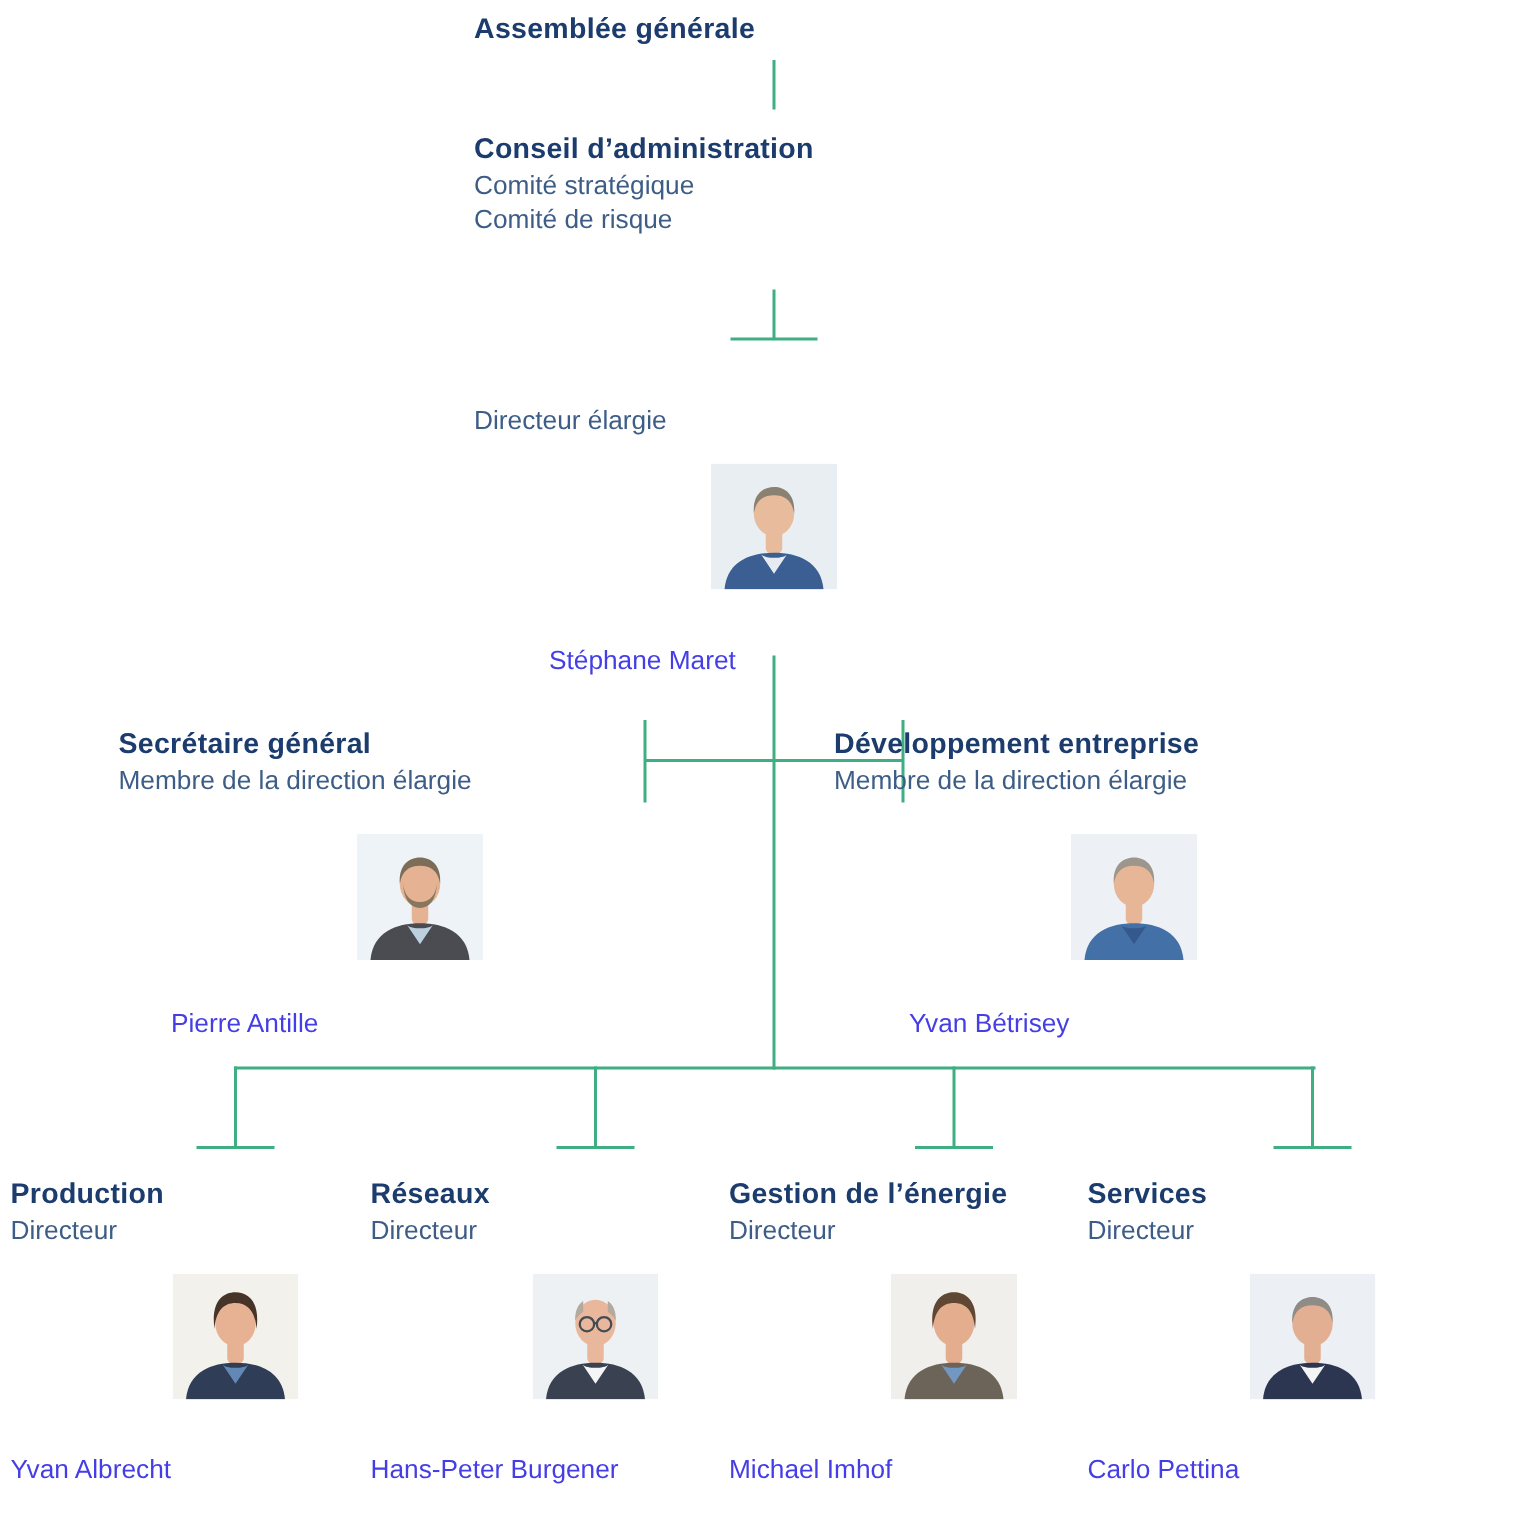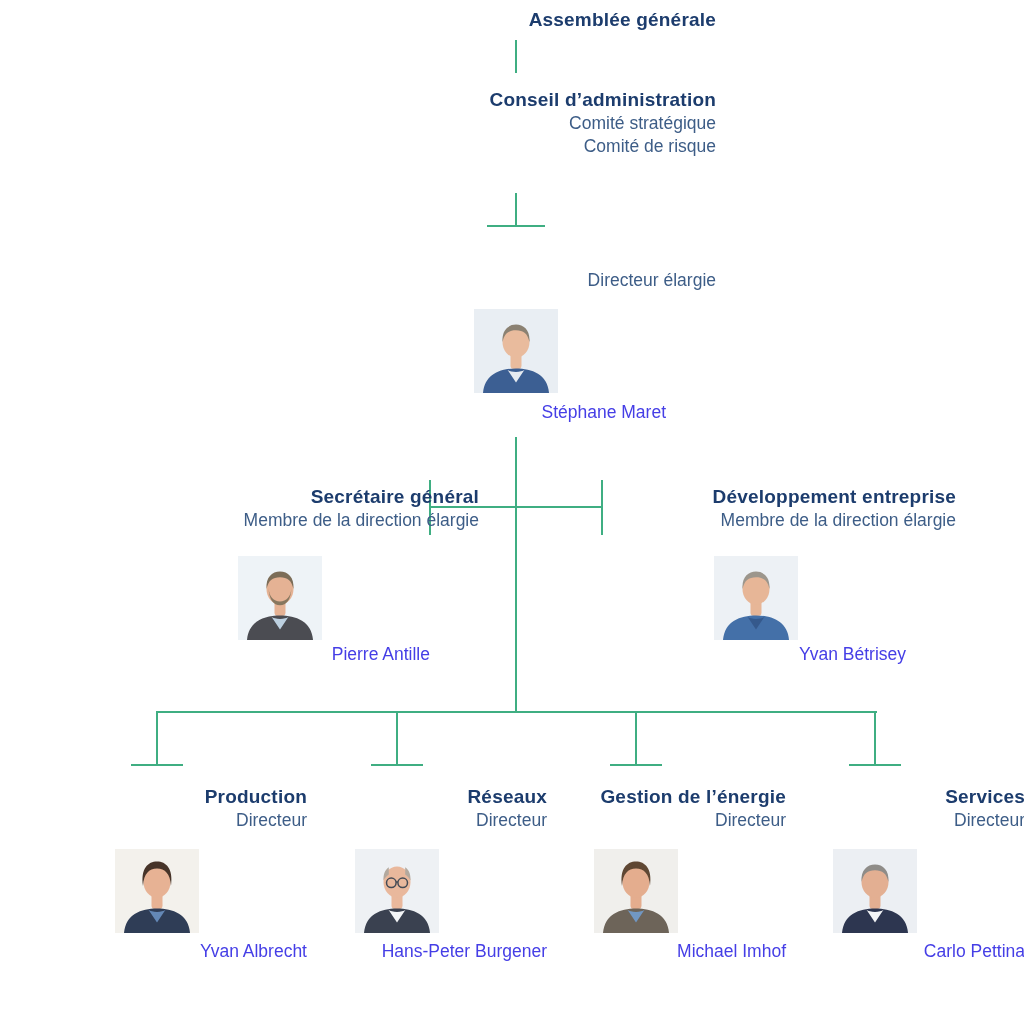--- a/index.html
+++ b/index.html
@@ -1,24 +1,24 @@
 <!DOCTYPE html>
 <html style="--heading: #1c3c6d; --subtitle: #3d5d87; --name-link: #453ee6; --connector: #3fae82; --background: #ffffff;"><head>
 <meta charset="utf-8">
 <style>
   html,body{margin:0;padding:0;background:#fff;}
   .canvas{
     position:relative;width:1024px;height:1024px;overflow:hidden;
     background:var(--background,#ffffff);
     font-family:"Liberation Sans",sans-serif;
   }
-  .t{position:absolute;text-align:right;}
+  .t{position:absolute;text-align:left;}
   .h-title{font-weight:700;font-size:19px;color:var(--heading,#1c3c6d);letter-spacing:.2px;}
   .h-sub{font-size:17.5px;color:var(--subtitle,#3d5d87);line-height:23px;}
-  .p-name{font-size:17.5px;color:var(--name-link,#453ee6);cursor:pointer;}
+  .p-name{font-size:17.5px;color:var(--name-link,#453ee6);cursor:pointer;margin-top:28px;}
   .photo{position:absolute;width:84px;height:84px;overflow:hidden;}
   .photo svg{display:block;}
   .line{position:absolute;background:var(--connector,#3fae82);}
 </style>
 </head>
 <body>
 
 <div class="canvas">
 
   <div class="line" style="left:515px;top:40px;width:2px;height:33px"></div>
@@ -65,21 +65,21 @@
       <svg viewBox="0 0 84 84" width="84" height="84" xmlns="http://www.w3.org/2000/svg">
         <rect width="84" height="84" fill="#eef3f7"></rect>
         <rect x="36.5" y="44" width="11" height="16" rx="3.5" fill="#e5b294"></rect>
         <ellipse cx="42" cy="33" rx="13.5" ry="15.5" fill="#e5b294"></ellipse>
         <path d="M28.6,33 C27.6,21.5 34,15.6 42,15.6 C50,15.6 56.4,21.5 55.4,33 C53.8,24.6 49.4,21.2 42,21.2 C34.6,21.2 30.2,24.6 28.6,33 Z" fill="#7c6d58"></path>
         <path d="M30.6,32 C31,43.5 35.4,49.3 42,49.3 C48.6,49.3 53,43.5 53.4,32 C52.8,41 48.4,45.4 42,45.4 C35.6,45.4 31.2,41 30.6,32 Z" fill="#87775f"></path>
         <path d="M9,84 C10.5,65.5 26,59.5 42,59.5 C58,59.5 73.5,65.5 75,84 Z" fill="#4b4c52"></path>
         <path d="M33.5,60.8 L42,73.5 L50.5,60.8 C47.5,63.6 36.5,63.6 33.5,60.8 Z" fill="#bdd0e0"></path>
       </svg>
     </div>
-  <div class="t p-name" style="left:130px;top:644px;width:300px">Pierre Antille</div>
+  <div class="t p-name" style="left:114px;top:644px;width:300px">Pierre Antille</div>
 
   <div class="t h-title" style="left:556px;top:486px;width:400px">Développement entreprise</div>
   <div class="t h-sub" style="left:556px;top:509px;width:400px">Membre de la direction élargie</div>
   <div class="photo" style="left:714px;top:556px">
       <svg viewBox="0 0 84 84" width="84" height="84" xmlns="http://www.w3.org/2000/svg">
         <rect width="84" height="84" fill="#edf1f5"></rect>
         <rect x="36.5" y="44" width="11" height="16" rx="3.5" fill="#e7b697"></rect>
         <ellipse cx="42" cy="33" rx="13.5" ry="15.5" fill="#e7b697"></ellipse>
         <path d="M28.6,33 C27.6,21.5 34,15.6 42,15.6 C50,15.6 56.4,21.5 55.4,33 C53.8,24.6 49.4,21.2 42,21.2 C34.6,21.2 30.2,24.6 28.6,33 Z" fill="#9c968c"></path>
         <path d="M9,84 C10.5,65.5 26,59.5 42,59.5 C58,59.5 73.5,65.5 75,84 Z" fill="#4470a8"></path>

